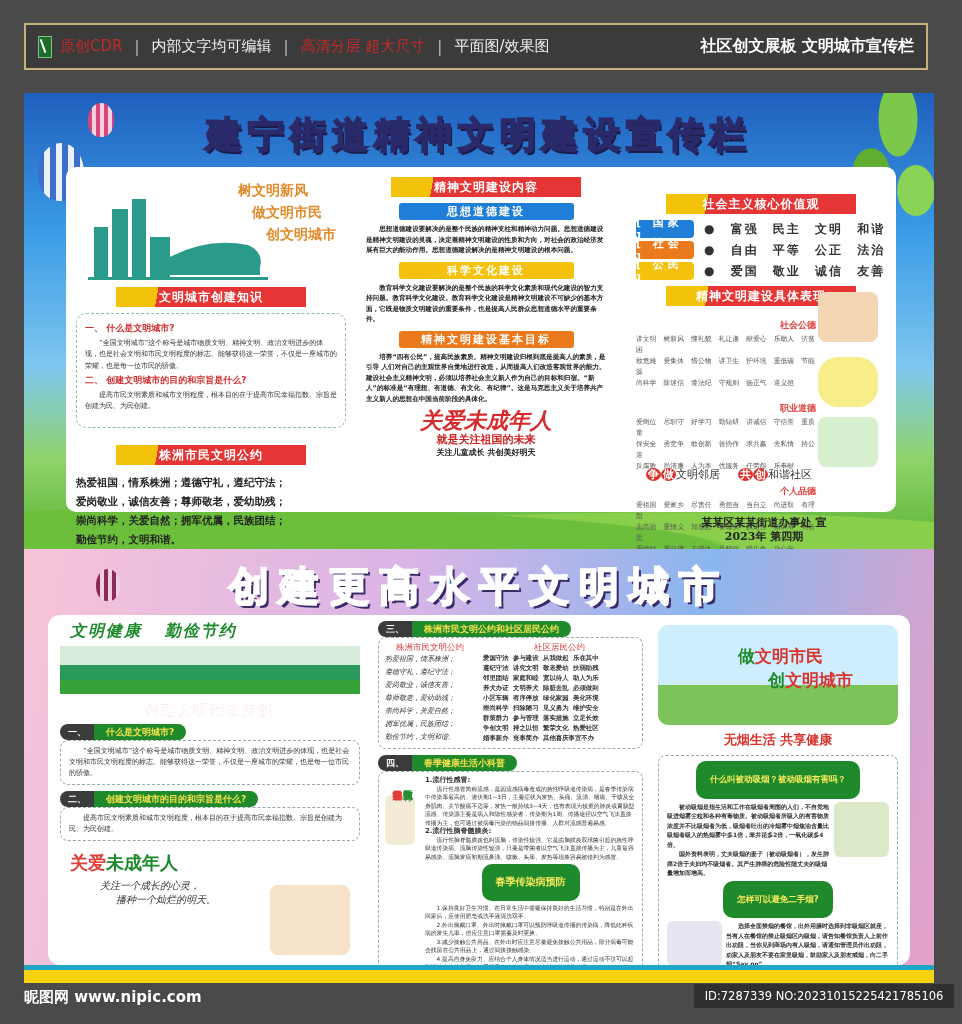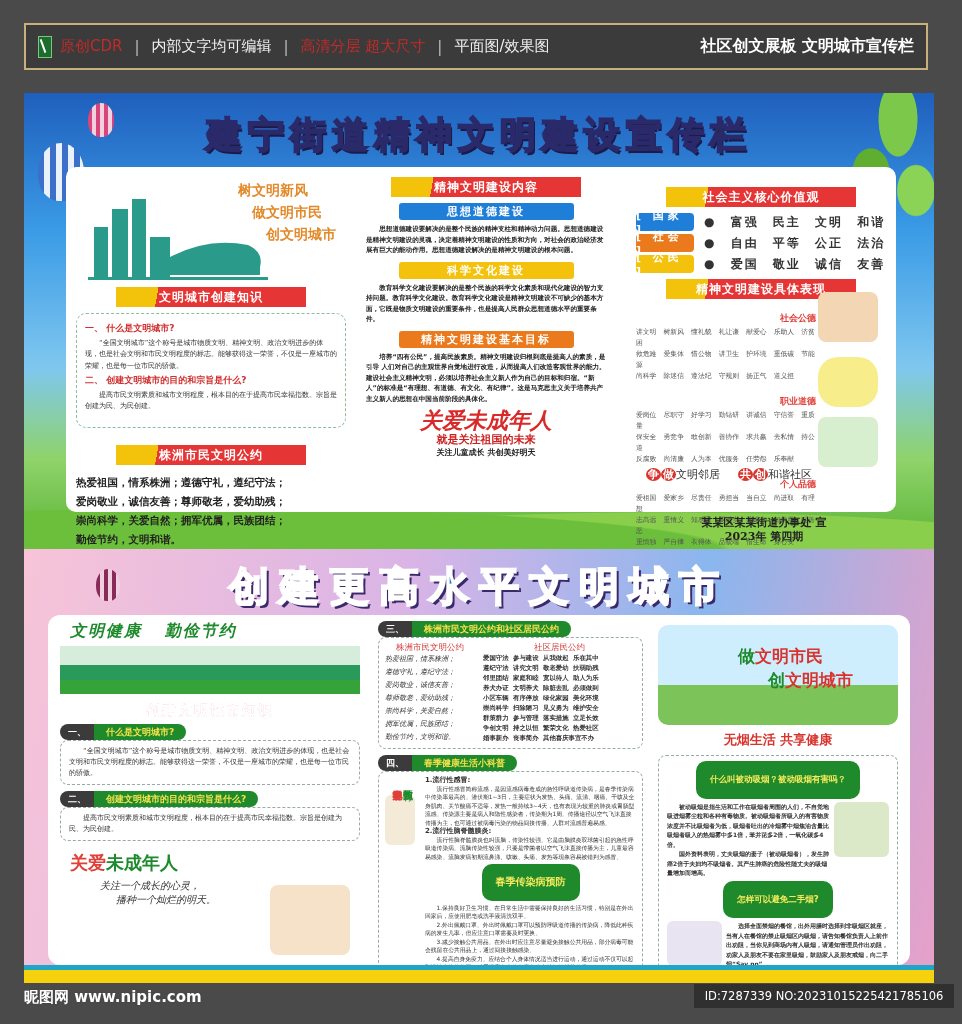--- a/index.html
+++ b/index.html
@@ -112,21 +112,21 @@
       <div class="bar" style="background:#ea7a1c">精神文明建设基本目标</div>
       <div class="ptext">培养“四有公民”，提高民族素质。精神文明建设归根到底是提高人的素质，是引导 人们对自己的主观世界自觉地进行改造，从而提高人们改造客观世界的能力。建设社会主义精神文明，必须以培养社会主义新人作为自己的目标和归宿。“新人”的标准是“有理想、有道德、有文化、有纪律”。这是马克思主义关于培养共产主义新人的思想在中国当前阶段的具体化。</div>
       <div style="text-align:center;margin-top:4px">
         <div class="bigslogan" style="font-size:22px;line-height:24px">关爱未成年人</div>
         <div style="color:#c22;font-weight:bold;font-size:11px">就是关注祖国的未来</div>
         <div style="color:#222;font-weight:bold;font-size:8px">关注儿童成长 共创美好明天</div>
       </div>
     </div>
 
     <div class="col" style="left:570px;width:250px">
-      <div class="ribbon" style="width:190px;margin-top:20px">社会主义核心价值观</div>
+      <div class="ribbon" style="width:190px;margin-top:27px">社会主义核心价值观</div>
       <div style="margin-top:6px">
         <div class="core">
             <span class="tag" style="background:#1f7fd8">[ 国家 ]</span>
             <span class="vals">● 富强  民主  文明  和谐</span>
           </div>
         <div class="core">
             <span class="tag" style="background:#ea7a1c">[ 社会 ]</span>
             <span class="vals">● 自由  平等  公正  法治</span>
           </div>
         <div class="core">

